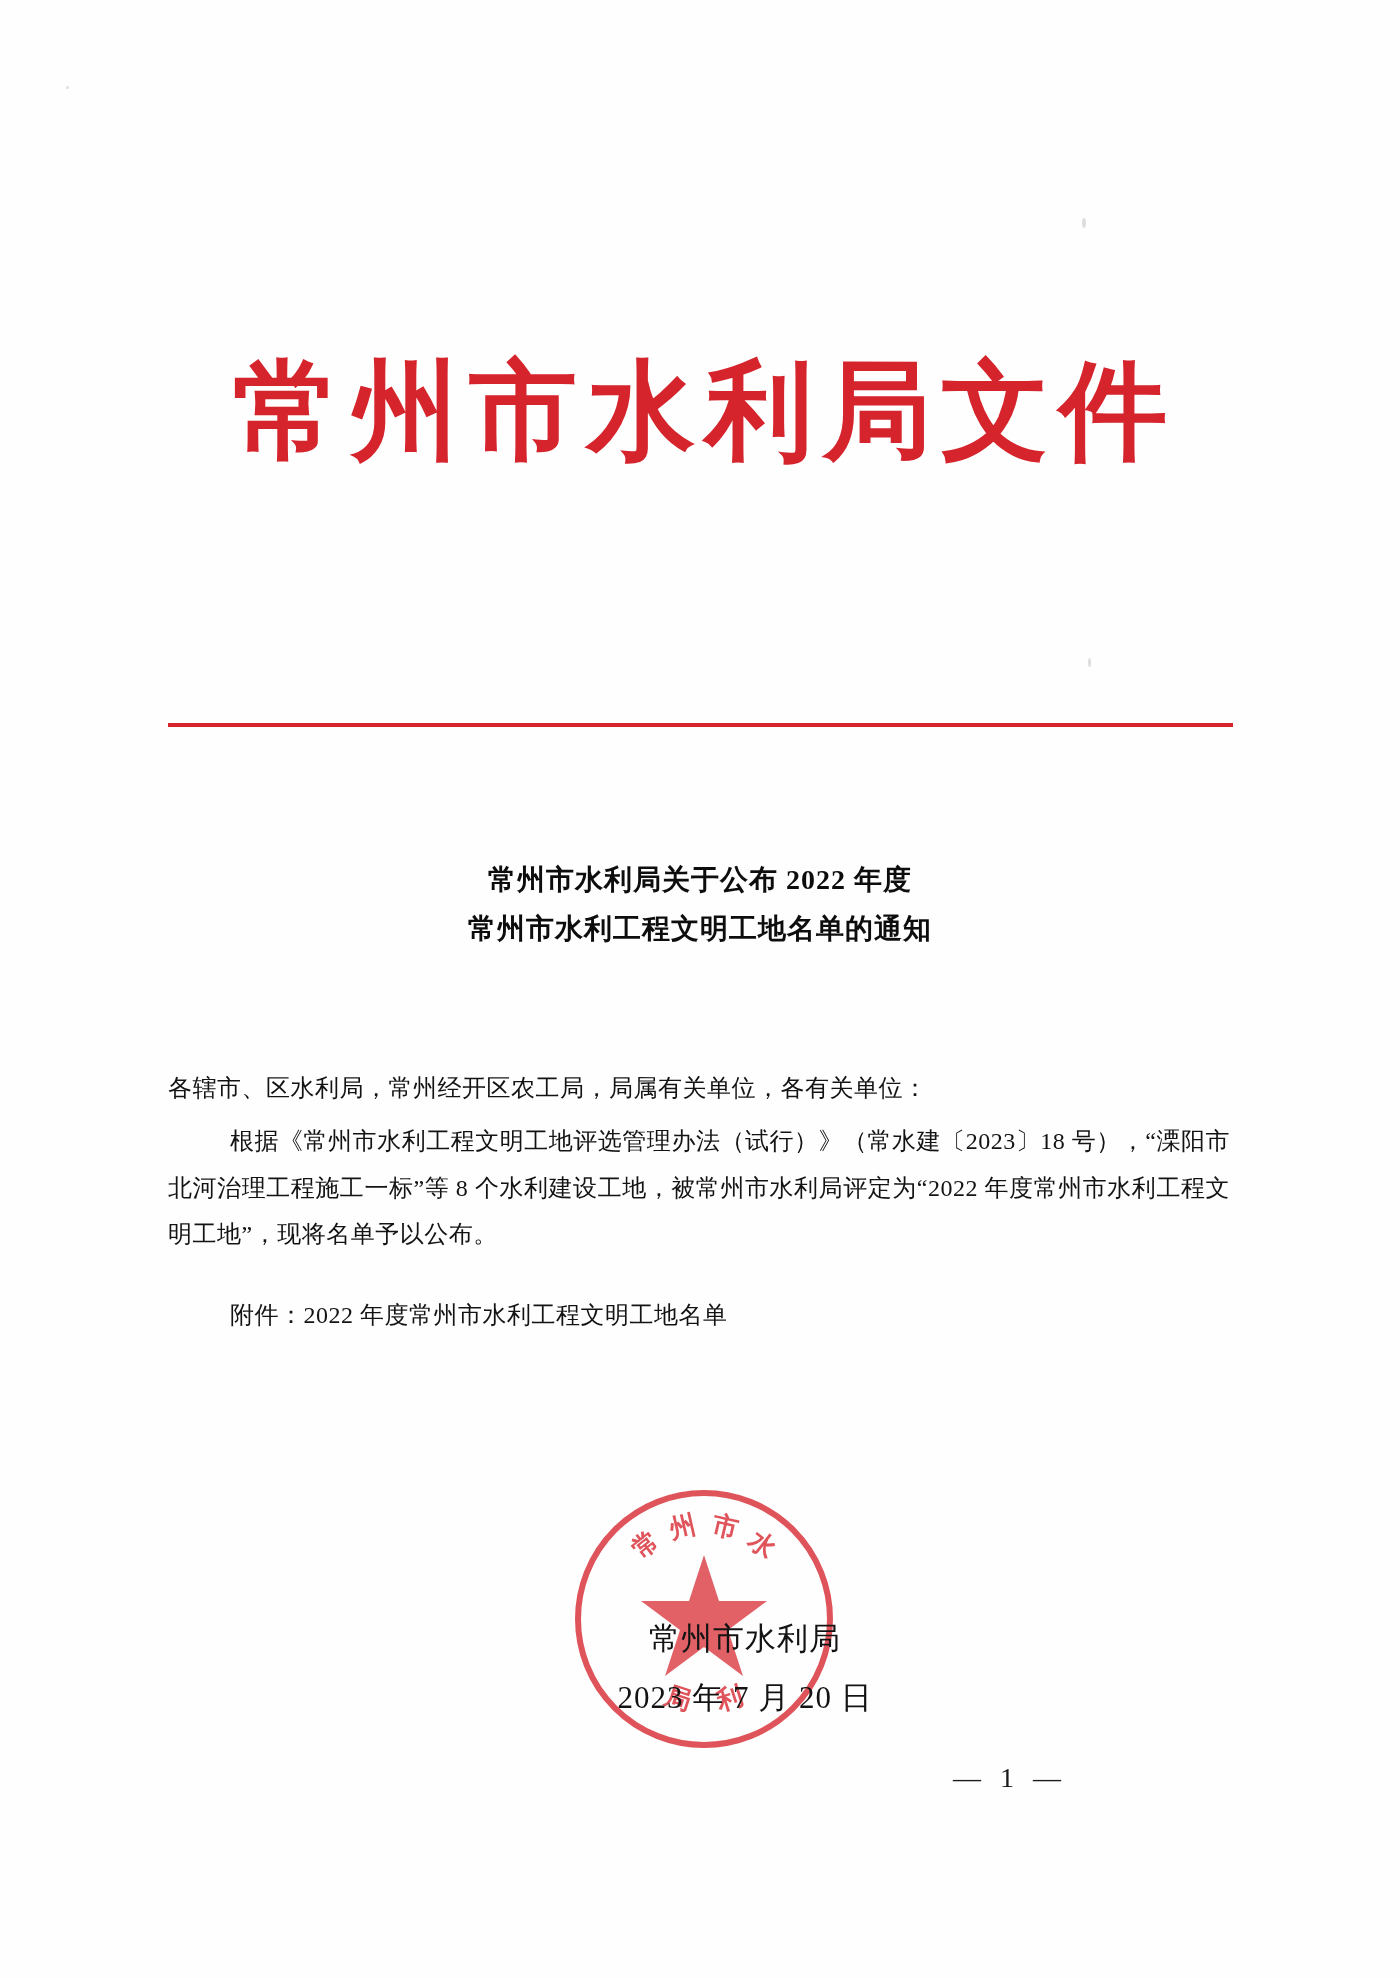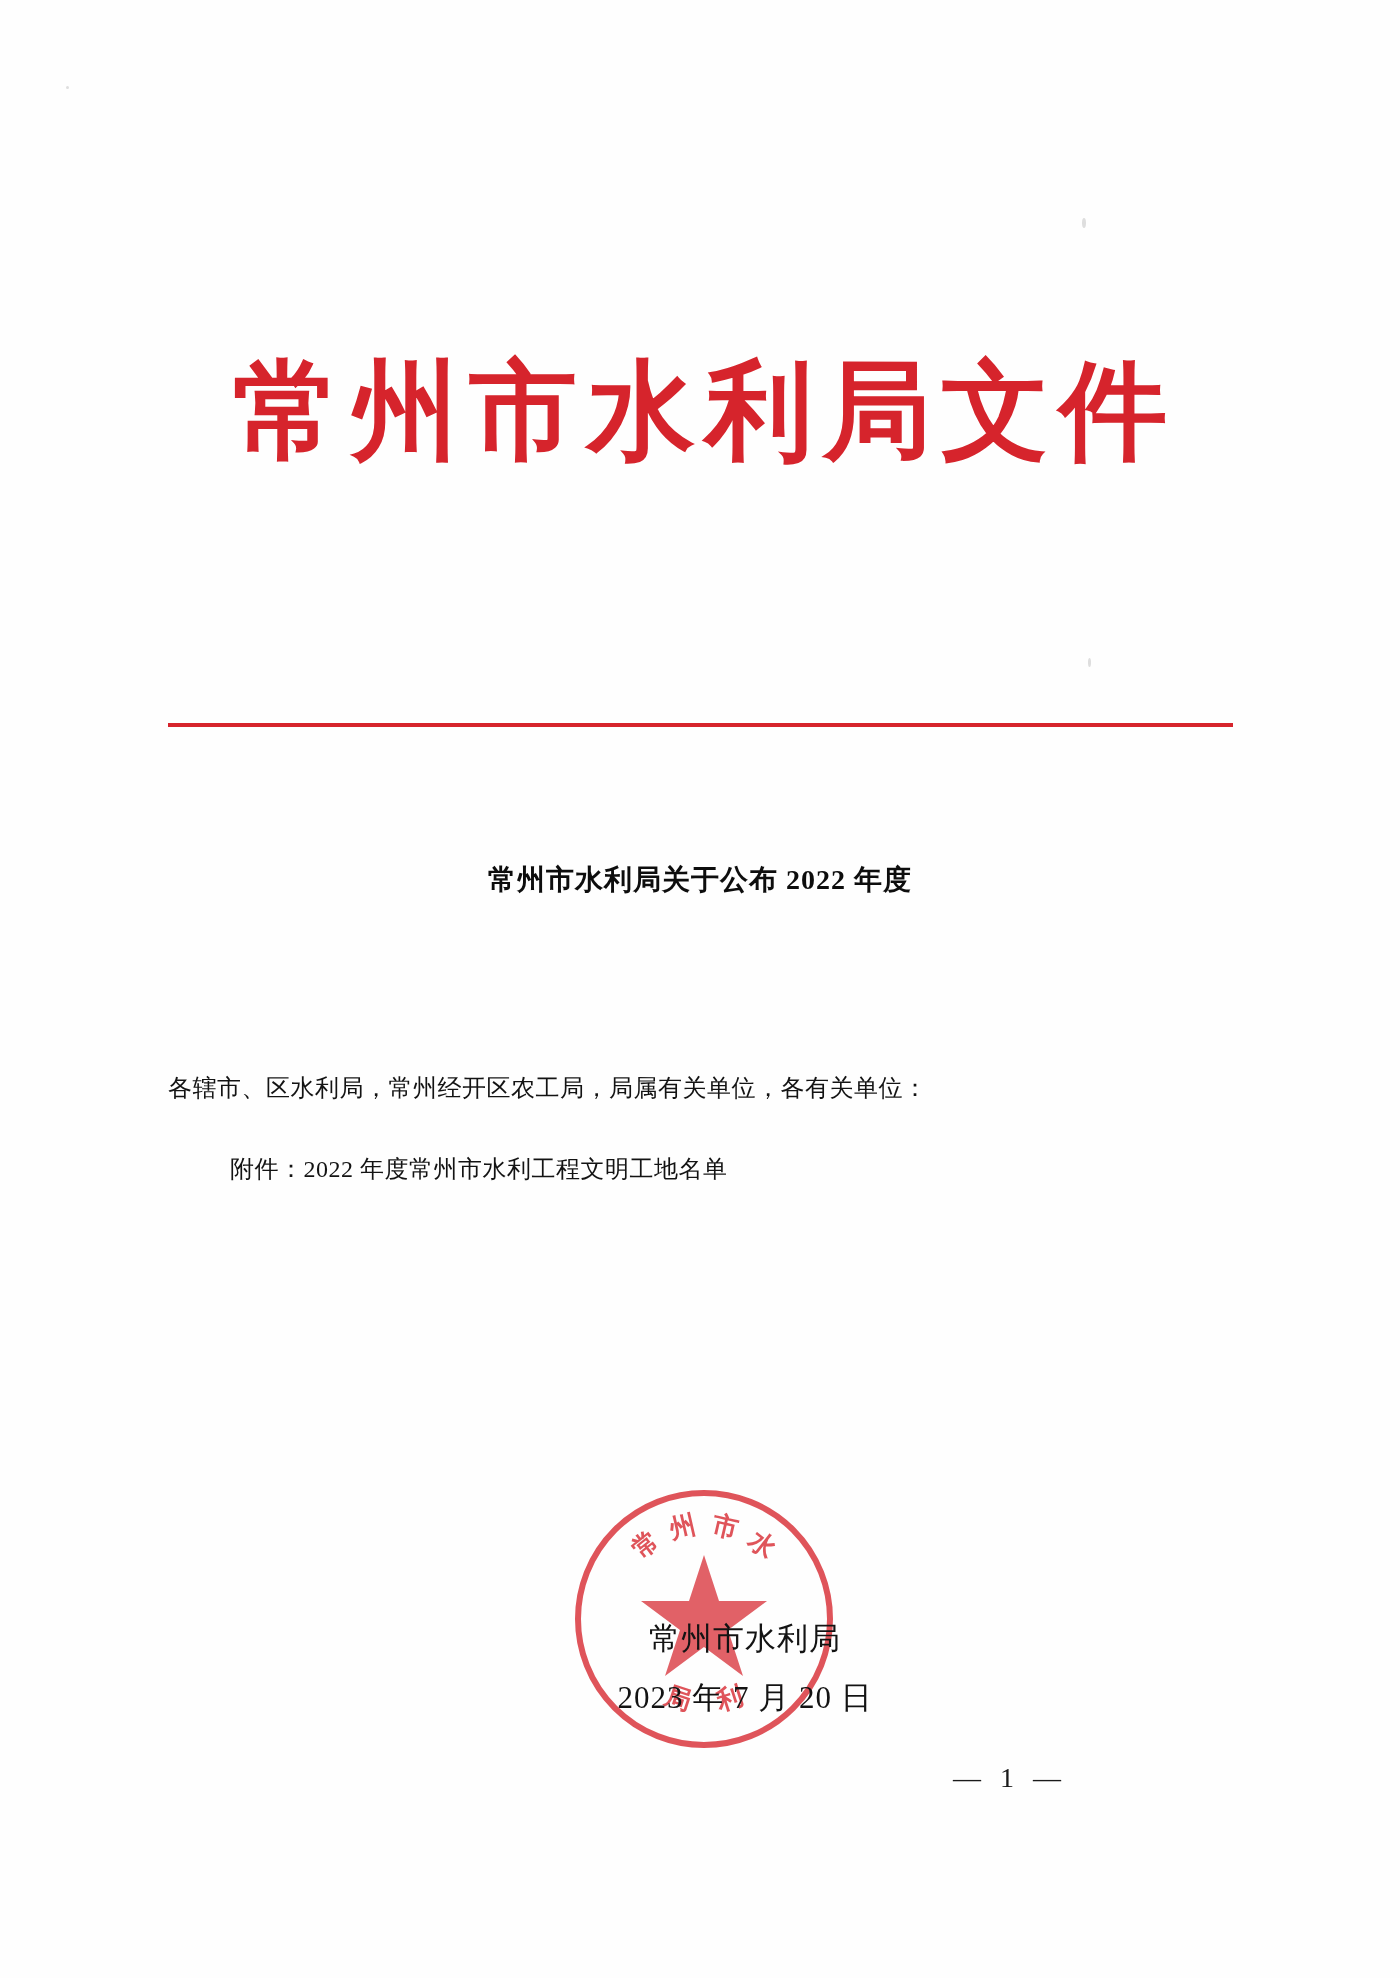--- a/index.html
+++ b/index.html
@@ -159,24 +159,26 @@
 
   <div class="masthead">
     <div class="masthead-title">常州市水利局文件</div>
   </div>
 
 
   <div class="red-rule"></div>
 
   <div class="doc-title">
     <div>常州市水利局关于公布 2022 年度</div>
+    <div>常州市水利工程文明工地名单的通知</div>
   </div>
 
   <div class="body-block">
     <p class="para">各辖市、区水利局，常州经开区农工局，局属有关单位，各有关单位：</p>
+    <p class="para indent">根据《常州市水利工程文明工地评选管理办法（试行）》（常水建〔2023〕18 号），“溧阳市北河治理工程施工一标”等 8 个水利建设工地，被常州市水利局评定为“2022 年度常州市水利工程文明工地”，现将名单予以公布。</p>
     <p class="para attachment">附件：2022 年度常州市水利工程文明工地名单</p>
   </div>
 
   <div class="seal">
     <svg width="268" height="268" viewBox="0 0 268 268" xmlns="http://www.w3.org/2000/svg">
       <g fill="none" stroke="#d6242c" stroke-opacity="0.78" stroke-width="6">
         <circle cx="134" cy="134" r="126"></circle>
       </g>
       <g fill="#d6242c" fill-opacity="0.72">
         <polygon points="134,70 149,116 197,116 158,145 173,191 134,162 95,191 110,145 71,116 119,116"></polygon>

